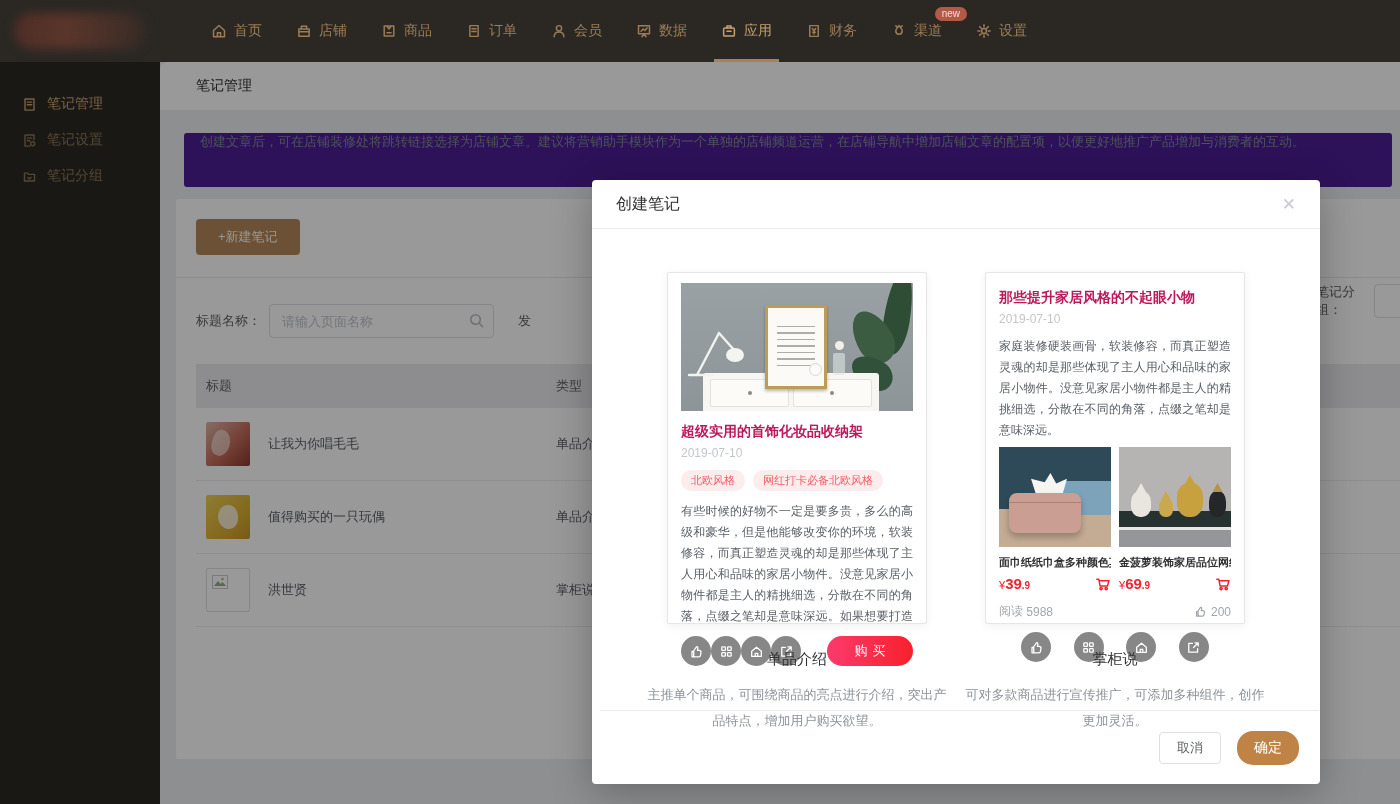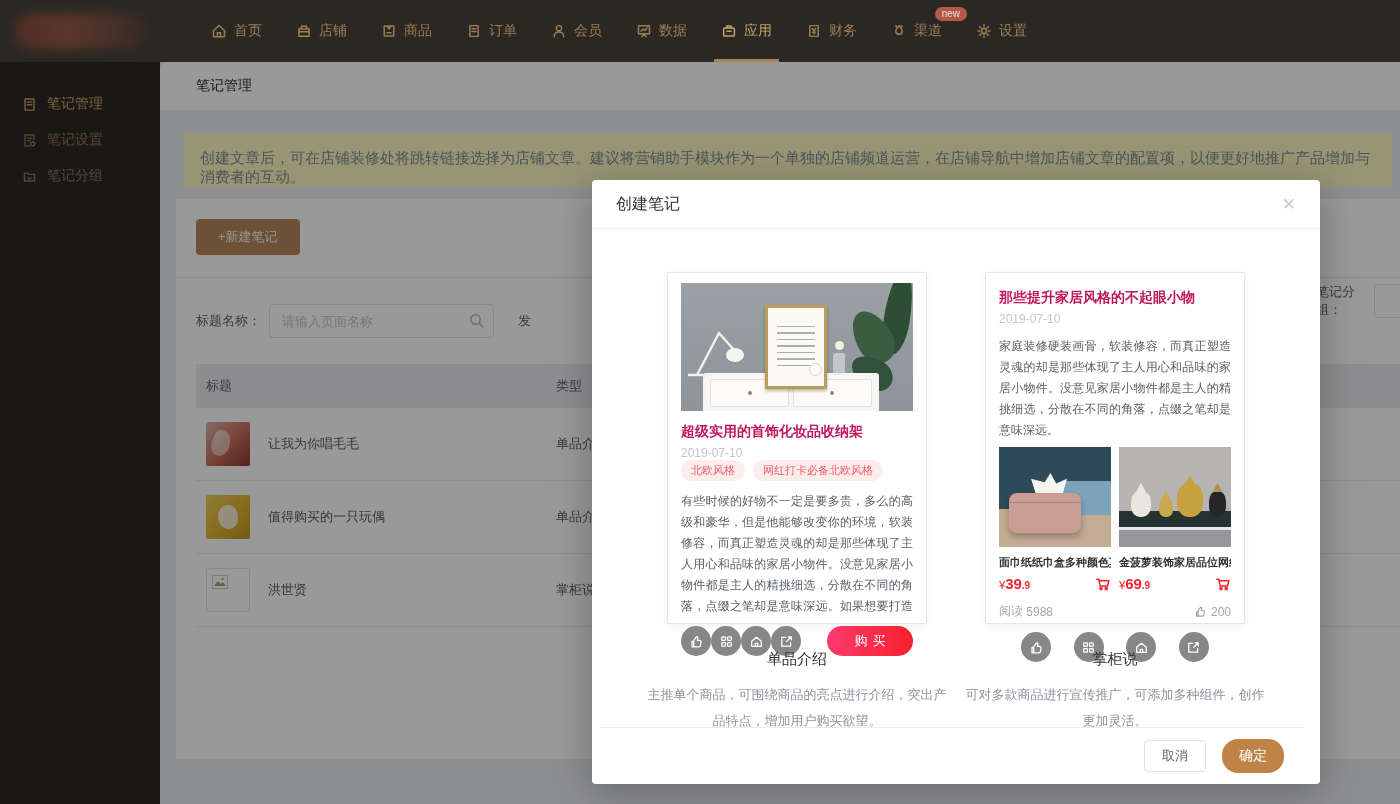--- a/index.html
+++ b/index.html
@@ -20,21 +20,21 @@
   
   .sidebar { position:absolute; left:0; top:62px; width:160px; bottom:0; background:#2b2824; z-index:5; }
   .side-item { display:flex; align-items:center; gap:10px; height:36px; padding-left:22px; color:#8d7656; font-size:14px; cursor:pointer; }
   .side-item:first-child { margin-top:24px; }
   .side-item.active { color:#c9a26e; }
   .side-item .ic { width:15px; height:15px; }
 
   
   .content { position:absolute; left:160px; top:62px; right:0; bottom:0; background:#edeff2; border-top-left-radius:8px; overflow:hidden; }
   .titlebar { height:48px; background:#ffffff; border-top-left-radius:8px; display:flex; align-items:center; padding-left:36px; font-size:14px; color:#303133; }
-  .banner { margin:23px 8px 0 24px; height:54px; background:#fef9c3; border-radius:3px; display:flex; align-items:flex-end; padding:0 16px; font-size:15px; color:#7e8b96; }
+  .banner { margin:23px 8px 0 24px; height:54px; background:#4c1d95; border-radius:3px; display:flex; align-items:flex-start; padding:0 16px; font-size:13px; color:#7e8b96; }
 
   .main-card { position:relative; margin:12px 0 0 16px; width:1260px; height:560px; background:#ffffff; border-radius:2px; padding:20px; }
   .btn-new { height:36px; padding:0 22px; background:#b5885a; color:#fdf8f1; font-size:13px; border:none; border-radius:4px; cursor:pointer; }
   .card-divider { border:none; border-top:1px solid #e8e8e8; margin:22px -20px 0 -20px; }
   .filter-row { display:flex; align-items:center; margin-top:26px; font-size:13px; color:#606266; }
   .filter-label { margin-right:8px; }
   .search-wrap { position:relative; }
   .search-input { width:225px; height:34px; border:1px solid #dcdfe6; border-radius:4px; padding:0 32px 0 12px; font-size:13px; color:#606266; outline:none; }
   .search-input::placeholder { color:#bfc4cc; }
   .search-icon { position:absolute; right:9px; top:8px; width:17px; height:17px; color:#b9bdc4; }
@@ -79,21 +79,21 @@
   .drawer::after { content:""; position:absolute; left:50%; top:50%; width:4px; height:4px; margin:-2px 0 0 -2px; border-radius:50%; background:#8a8a86; }
   .frame { position:absolute; left:84px; top:22px; width:62px; height:84px; background:#fbfaf7; border:3px solid #bb9c58; box-shadow:0 2px 3px rgba(0,0,0,.28); }
   .frame-text { margin:13px 9px; height:48px; background:repeating-linear-gradient(180deg,#fbfaf7 0 5px,#adadaa 5px 6.5px); }
   .lamp-svg { position:absolute; left:6px; top:28px; }
   .vase { position:absolute; left:152px; top:70px; width:12px; height:22px; background:rgba(222,230,228,.6); border-radius:2px; }
   .flower { position:absolute; left:154px; top:58px; width:9px; height:9px; background:#f1efe6; border-radius:50%; }
   .clock { position:absolute; left:128px; top:80px; width:13px; height:13px; background:#fafafa; border-radius:50%; box-shadow:inset 0 0 0 1px #d8d8d4; }
 
   .c-title { font-size:14px; font-weight:bold; color:#be185d; margin-top:12px; white-space:nowrap; overflow:hidden; }
   .c-date  { font-size:12px; color:#c2c6cc; margin-top:5px; }
-  .tags { display:flex; gap:8px; }
+  .tags { display:flex; gap:8px; margin-top:10px; }
   .tag { background:#fdecec; color:#f25c68; font-size:11px; line-height:1; padding:5px 10px; border-radius:12px; white-space:nowrap; }
   .excerpt { margin-top:10px; font-size:12px; color:#595f66; line-height:21px; overflow:hidden; text-align:justify; }
   .excerpt.h6 { height:126px; }
   .excerpt.h5 { height:105px; }
   .actions { display:flex; align-items:center; margin-top:9px; }
   .actions.spread { justify-content:space-evenly; gap:0; margin-top:12px; }
   .circle { width:30px; height:30px; border-radius:50%; background:#878787; display:flex; align-items:center; justify-content:center; flex:none; }
   .circle .ic { width:15px; height:15px; stroke:#fff; stroke-width:1.2; }
   .btn-buy { margin-left:auto; width:86px; height:30px; border-radius:15px; border:none; cursor:pointer;
              background:linear-gradient(90deg,#fb3a6c,#f7212d); color:#fff; font-size:13px; letter-spacing:5px; padding-left:5px; }
@@ -122,21 +122,21 @@
   .cart-ic { margin-left:auto; align-self:center; width:16px; height:16px; stroke:#f5222d; }
   .stats { display:flex; align-items:center; margin-top:11px; font-size:12px; color:#a0a6ad; }
   .stats-right { margin-left:auto; display:flex; align-items:center; gap:4px; }
   .stats .ic { width:13px; height:13px; stroke:#a0a6ad; }
 
   .options { display:flex; justify-content:center; gap:18px; margin-top:26px; }
   .option { width:300px; text-align:center; }
   .option-name { font-size:15px; color:#303133; }
   .option-desc { margin-top:13px; font-size:13px; color:#8d939b; line-height:26px; }
 
-  .modal-footer { position:absolute; left:0; right:16px; bottom:0; height:57px; border-top:1px solid #ebebeb; display:flex; align-items:center; justify-content:flex-end; gap:16px; padding-right:20px;margin-left:8px; }
+  .modal-footer { position:absolute; left:0; right:1px; bottom:0; height:74px; border-top:1px solid #ebebeb; display:flex; align-items:center; justify-content:flex-end; gap:16px; padding-right:20px;margin-left:8px; }
   .btn-cancel { height:32px; padding:0 17px; background:#fff; border:1px solid #dcdfe6; border-radius:4px; color:#606266; font-size:13px; cursor:pointer; }
   .btn-confirm { height:34px; padding:0 17px; background:#bf8445; border:none; border-radius:16px; color:#fff; font-size:14px; cursor:pointer; }
 </style>
 </head>
 <body>
 
 <div class="topnav">
   <div class="logo-blob"></div>
   <div class="nav-items">
     <div class="nav-item">

